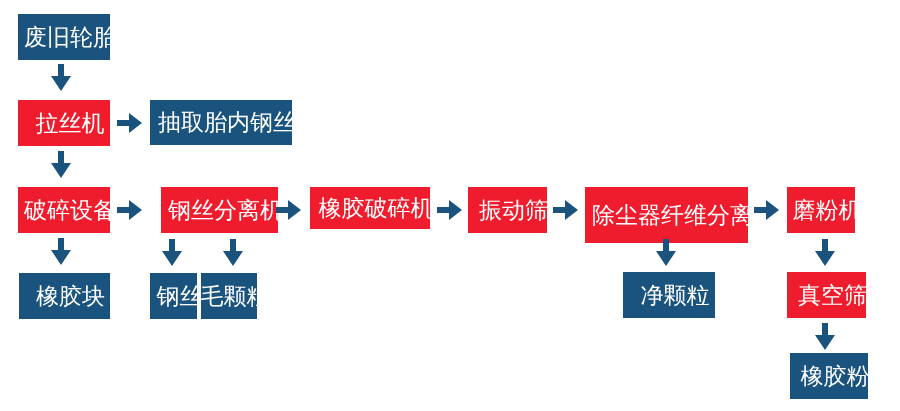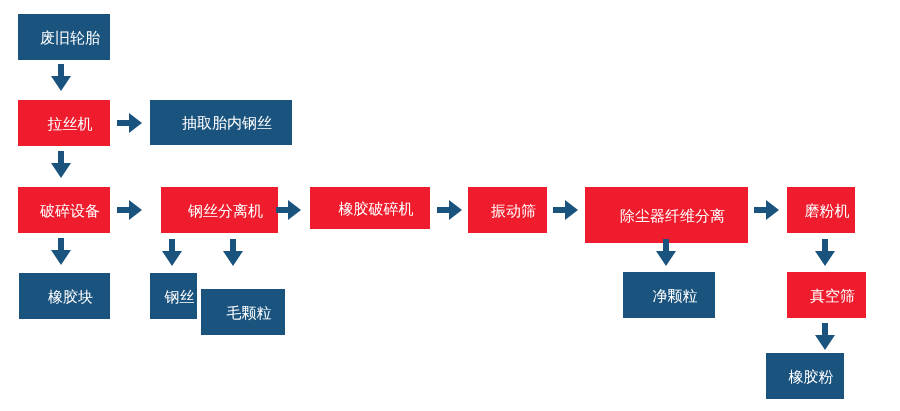--- a/index.html
+++ b/index.html
@@ -14,21 +14,21 @@
     height: 411px;
     background: var(--background, #ffffff);
     overflow: hidden;
   }
   .node {
     position: absolute;
     display: flex;
     align-items: center;
     justify-content: center;
     color: var(--text, #ffffff);
-    font-size: 15px;
+    font-size: 23px;
     font-weight: 400;
     line-height: 1;
     white-space: nowrap;
     letter-spacing: 0px;
     box-sizing: border-box;
     padding-left: 12px;
   }
   .node.process { background: var(--process-box, #ee1c2d); }
   .node.material { background: var(--material-box, #1a537e); }
   .arrow {
@@ -132,27 +132,27 @@
   <span class="arrow" style="left:814px;top:239px">
     <svg width="22" height="28" viewBox="0 0 22 28">
         <polygon points="8,0 14,0 14,12 21,12 11,27 1,12 8,12"></polygon>
       </svg>
   </span>
 
   <div class="node material" style="left:19px;top:273px;width:91px;height:46px">橡胶块</div>
 
   <div class="node material" style="left:150px;top:273px;width:47px;height:46px">钢丝</div>
 
-  <div class="node material" style="left:201px;top:289px;width:84px;height:46px">毛颗粒</div>
+  <div class="node material" style="left:201px;top:273px;width:56px;height:46px">毛颗粒</div>
 
   <div class="node material" style="left:623px;top:272px;width:92px;height:46px">净颗粒</div>
 
   <div class="node process" style="left:787px;top:272px;width:79px;height:46px">真空筛</div>
 
   <span class="arrow" style="left:814px;top:323px">
     <svg width="22" height="28" viewBox="0 0 22 28">
         <polygon points="8,0 14,0 14,12 21,12 11,27 1,12 8,12"></polygon>
       </svg>
   </span>
 
-  <div class="node material" style="left:766px;top:353px;width:78px;height:46px">橡胶粉</div>
+  <div class="node material" style="left:790px;top:353px;width:78px;height:46px">橡胶粉</div>
 
 </div>
 
 </body></html>

